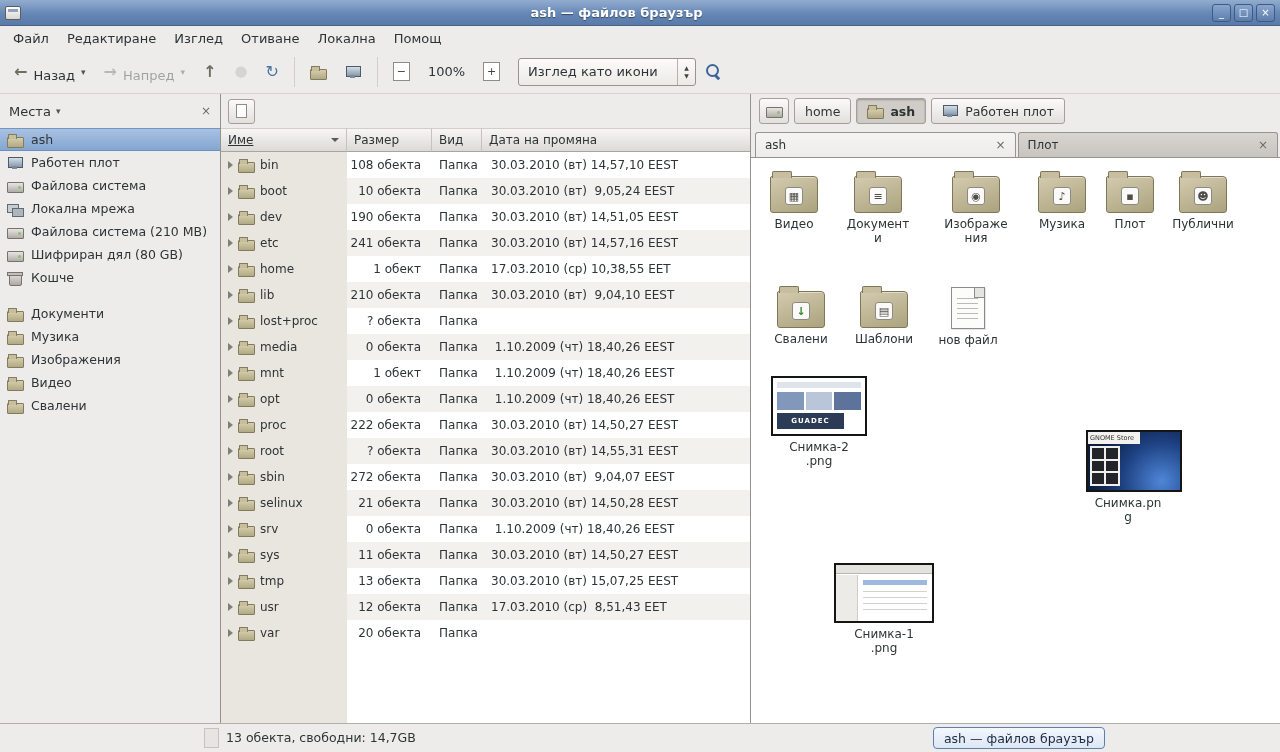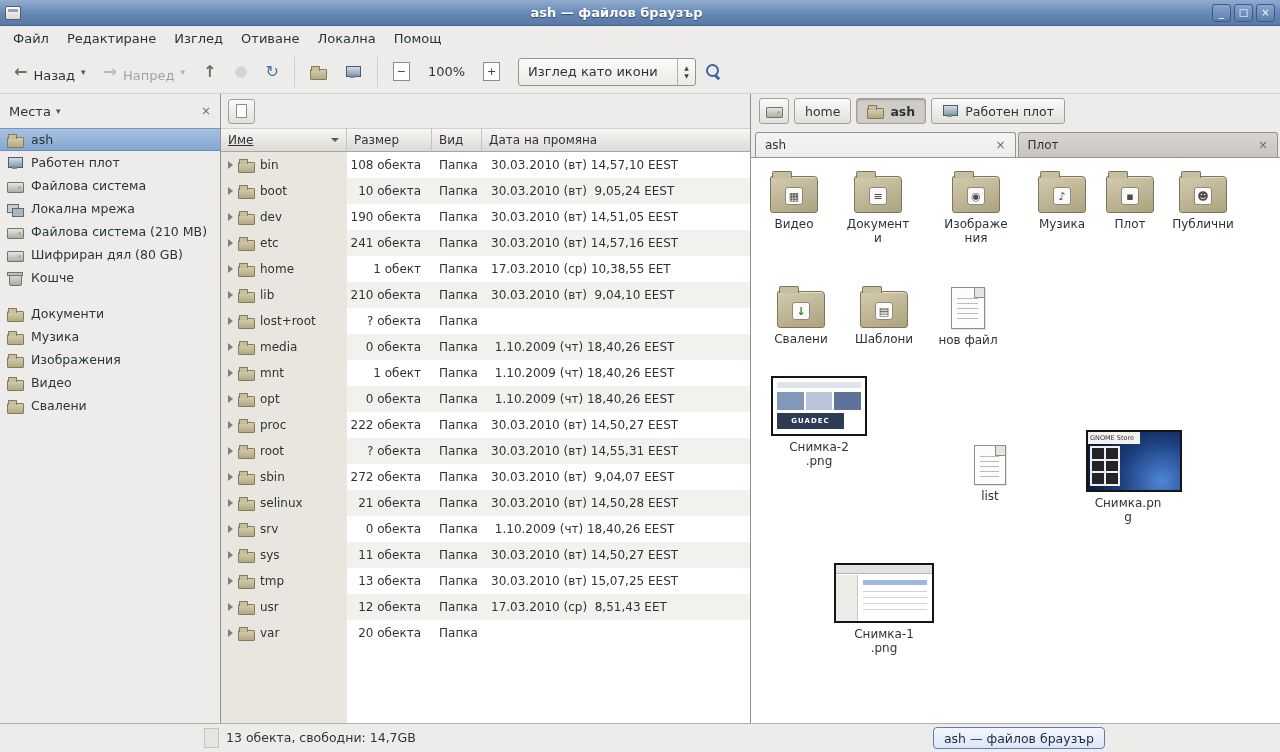--- a/index.html
+++ b/index.html
@@ -348,21 +348,21 @@
             <span>lib</span>
           </span>
           <span class="cell c-size">210 обекта</span>
           <span class="cell c-kind">Папка</span>
           <span class="cell c-date">30.03.2010 (вт)  9,04,10 EEST</span>
         </div>
           <div class="lrow">
           <span class="cell c-name">
             <span class="expander"></span>
             <span class="picon i-folder"></span>
-            <span>lost+root</span>
+            <span>lost+proc</span>
           </span>
           <span class="cell c-size">? обекта</span>
           <span class="cell c-kind">Папка</span>
         </div>
           <div class="lrow">
           <span class="cell c-name">
             <span class="expander"></span>
             <span class="picon i-folder"></span>
             <span>media</span>
           </span>
@@ -571,24 +571,20 @@
             <span class="web-band">
                 <span class="b1"></span>
                 <span class="b2"></span>
                 <span class="b3"></span>
               </span>
             <span class="web-foot">GUADEC</span>
           </span>
           <span class="iv-label narrow">Снимка-2.png</span>
         </div>
 
-        <div class="iv-item" style="left:202px;top:285px">
-          <span class="paper" style="width:32px;height:40px;"></span>
-          <span class="iv-label">list</span>
-        </div>
 
         <div class="iv-item wide" style="left:322px;top:272px">
           <span class="thumb store">
             <span class="store-strip">GNOME Store</span>
             <span class="store-panel">
                 <span></span>
                 <span></span>
                 <span></span>
                 <span></span>
                 <span></span>

